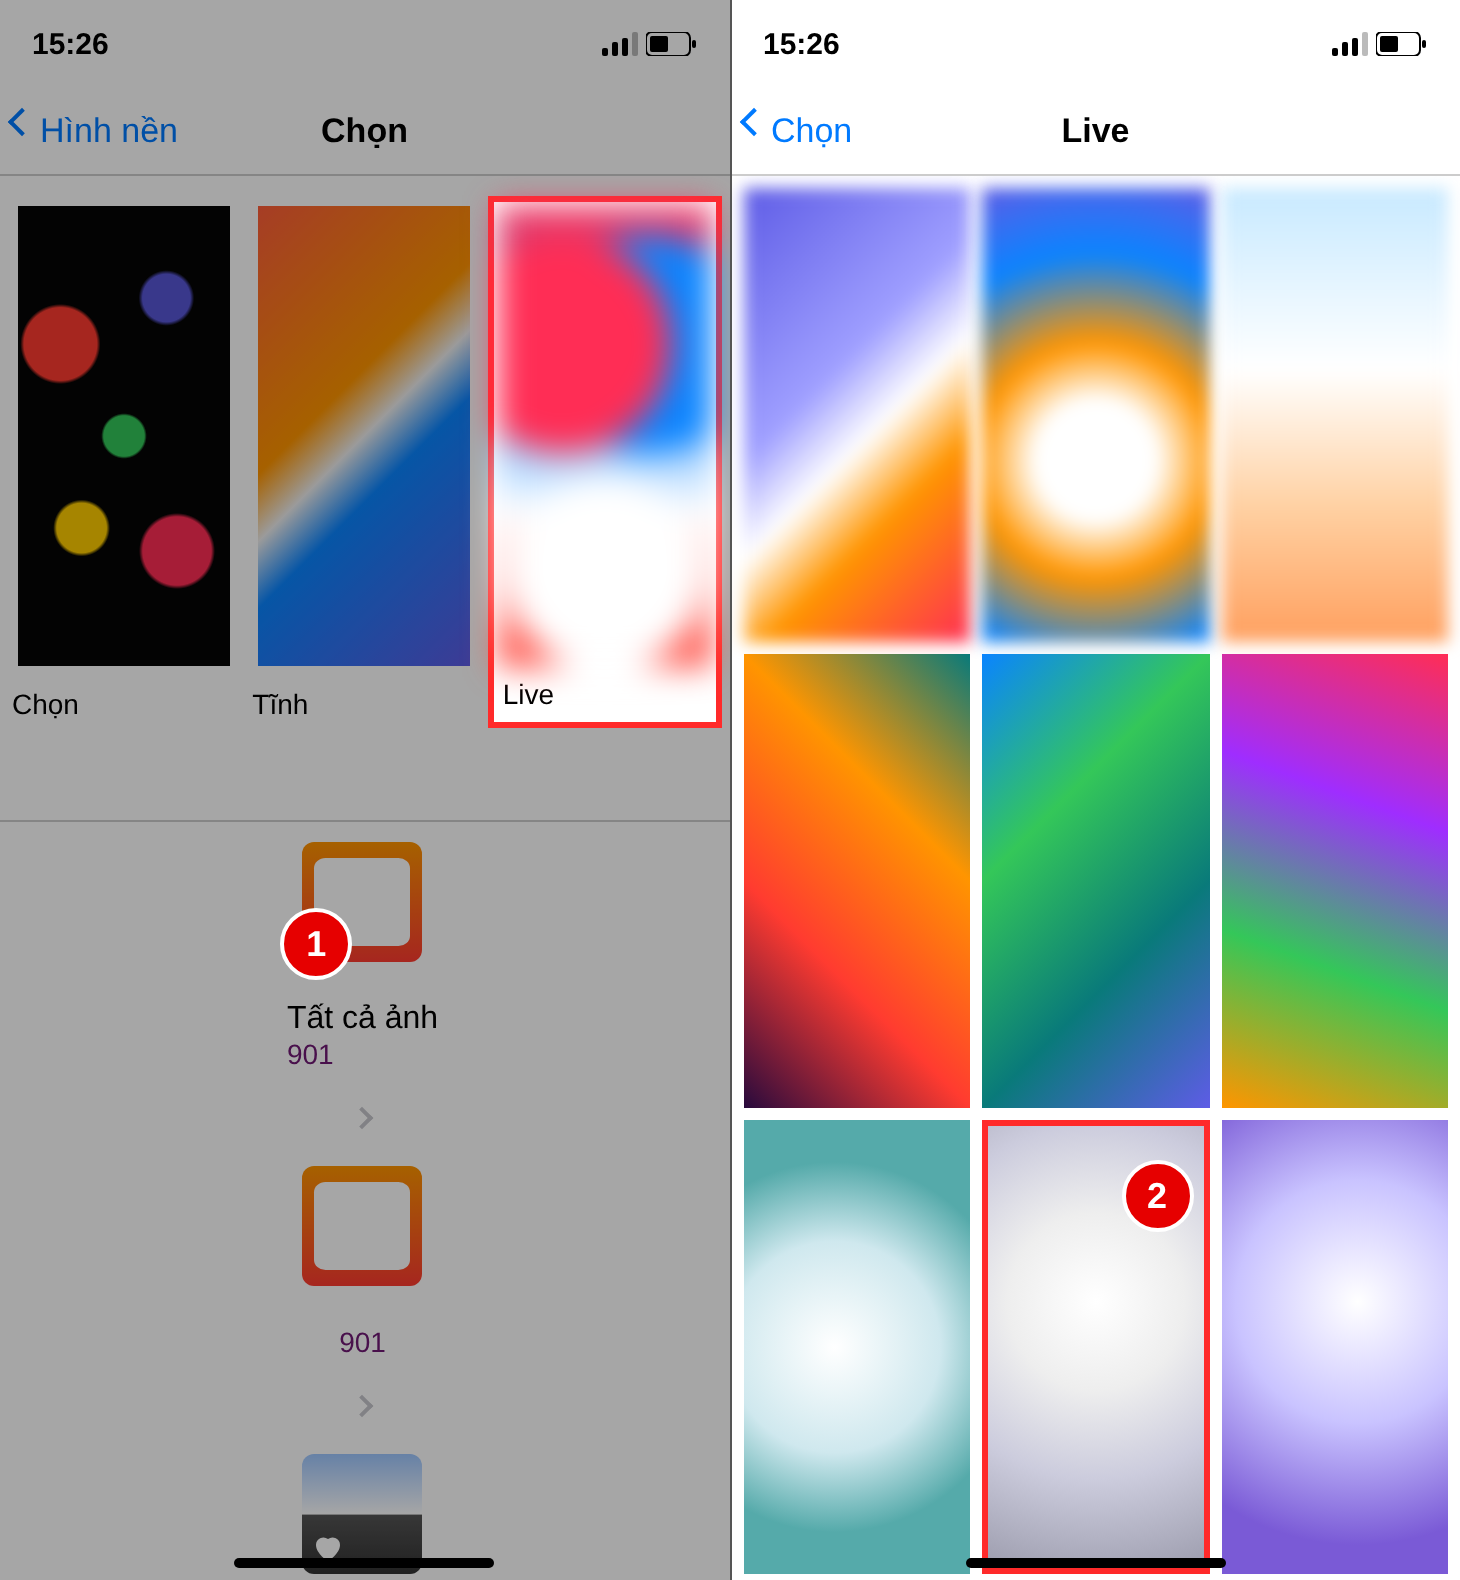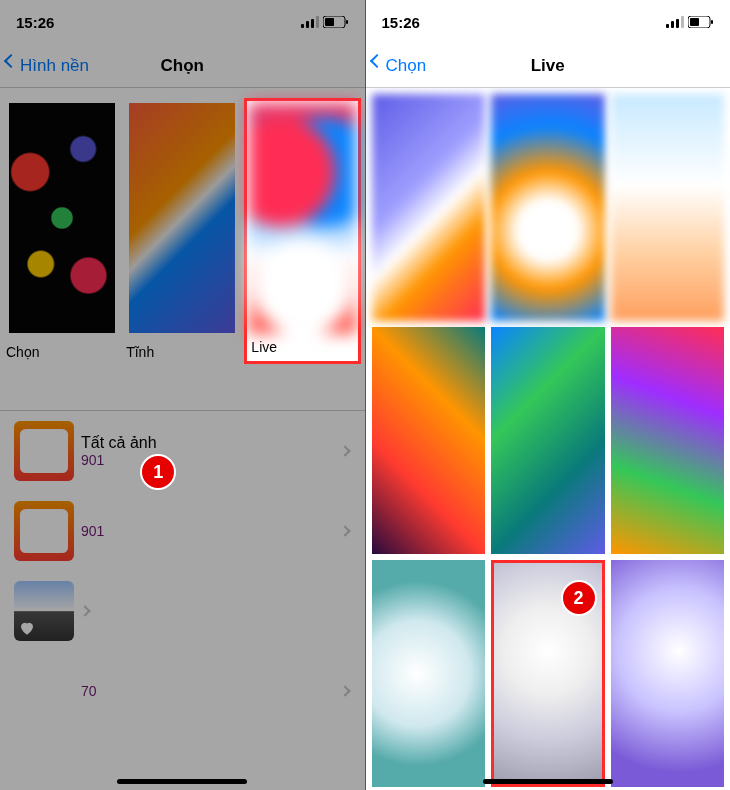--- a/index.html
+++ b/index.html
@@ -15,21 +15,21 @@
   .chev-row { display: inline-block; width: 8px; height: 8px; border-right: 2px solid #c7c7cc; border-top: 2px solid #c7c7cc; transform: rotate(45deg); }
   .content { flex: 1; overflow: hidden; }
   .cats { display: flex; padding: 8px 2px; }
   .cat { flex: 1; padding: 2px; position: relative; }
   .cat-inner { border: 3px solid transparent; padding: 2px; background: #fff; }
   .cat.selected .cat-inner { border-color: #ff2a2a; }
   .thumb { width: 100%; height: 230px; background: #ccc; position: relative; overflow: hidden; }
   .cat-label { font-size: 14px; padding: 6px 2px 4px; }
   .badge { position: absolute; width: 36px; height: 36px; border-radius: 50%; background: #e60000; color: #fff; display: flex; align-items: center; justify-content: center; font-weight: 700; font-size: 18px; z-index: 80; border: 2px solid #fff; }
   .albums { border-top: .5px solid rgba(0,0,0,.2); }
-  .album-row { display: flex; align-items: center; padding: 10px 16px 10px 14px; gap: 7px; }
+  .album-row { display: flex; align-items: center; padding: 10px 16px 10px 14px; gap: 20px; flex-direction: column; }
   .album-thumb { width: 60px; height: 60px; background: #ddd; border-radius: 6px; position: relative; overflow: hidden; }
   .album-text { flex: 1; }
   .album-title { font-size: 16px; }
   .album-count { font-size: 14px; color: #701a75; }
   .home-indicator { position: absolute; bottom: 6px; left: 50%; transform: translateX(-50%); width: 130px; height: 5px; background: #000; border-radius: 3px; z-index: 60; }
   .grid { display: grid; grid-template-columns: repeat(3, 1fr); gap: 6px; padding: 6px; }
   .grid-item { aspect-ratio: 1/2; background: #ccc; position: relative; overflow: hidden; }
   .grid-item.selected { outline: 3px solid #ff2a2a; outline-offset: -3px; }
   .divider-v { width: 1px; background: #555; }
   .above-dim { z-index: 60; position: relative; }

